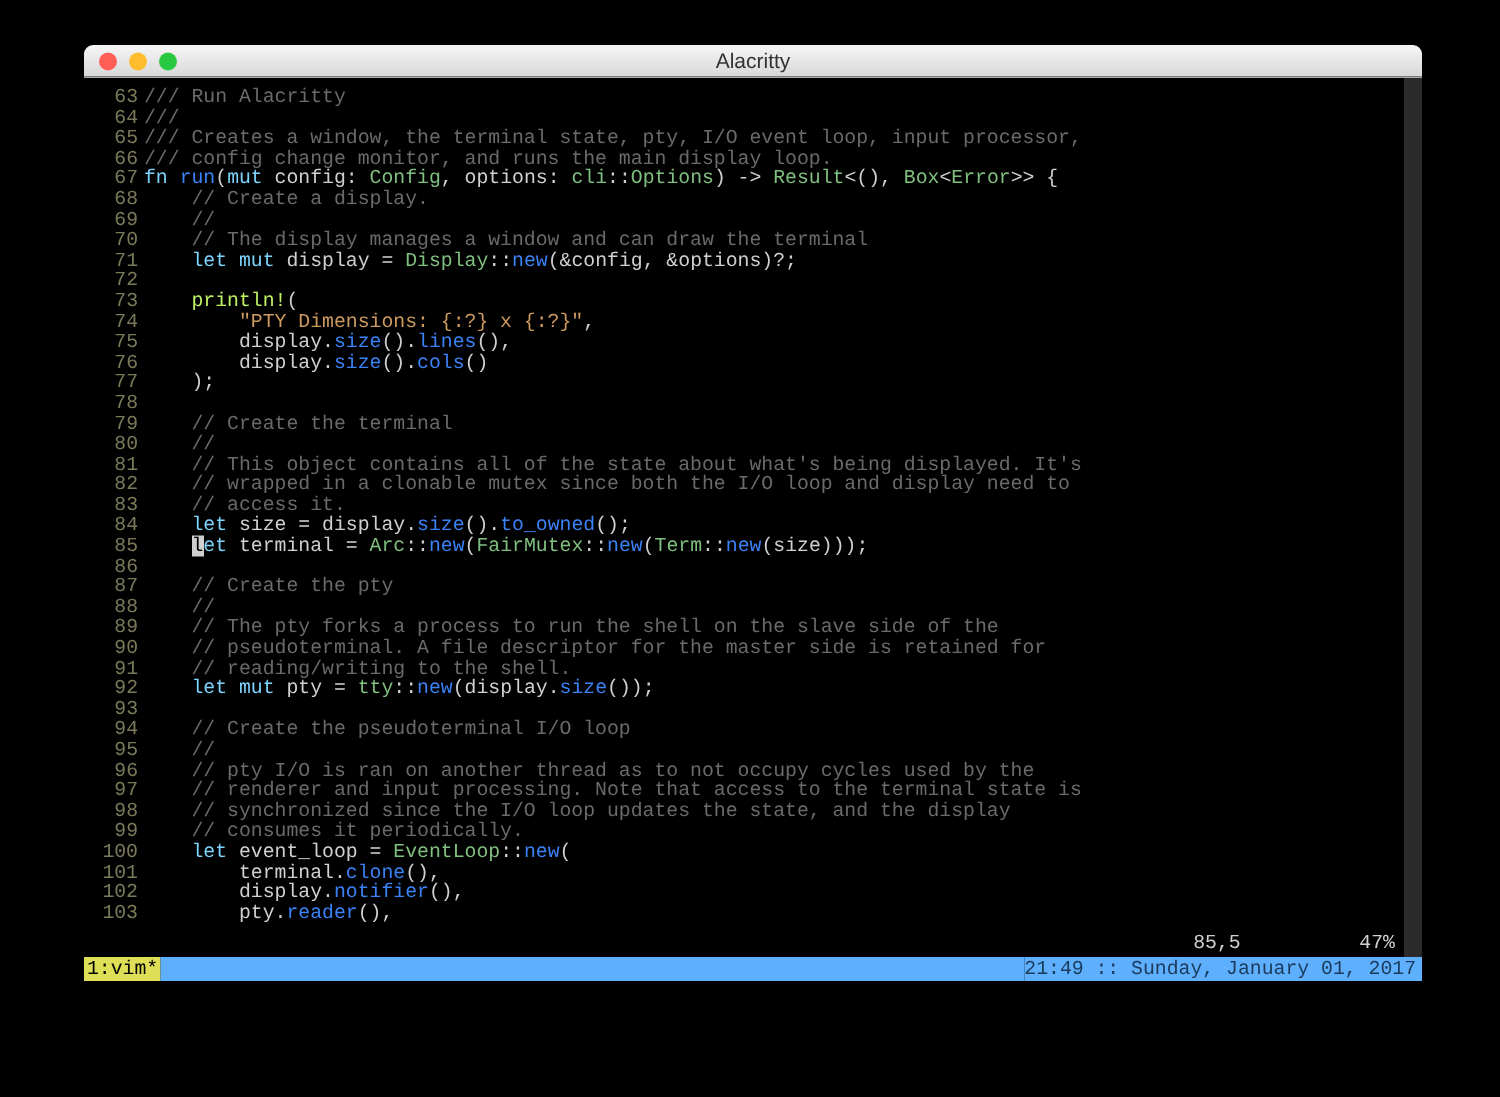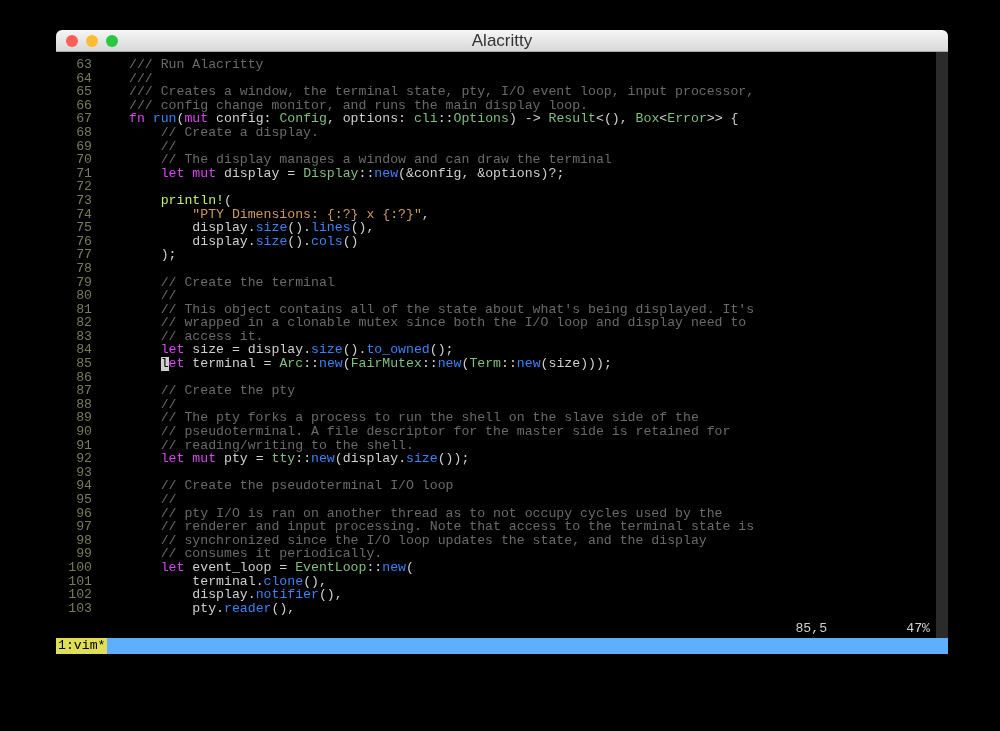--- a/index.html
+++ b/index.html
@@ -37,21 +37,21 @@
     margin-left: 8px;
   }
   .tl-btn.close { background: #ff5f57; margin-left: 10px;}
   .tl-btn.min { background: #febc2e; }
   .tl-btn.max { background: #28c840; }
   .title {
     position: absolute;
     left: 0; right: 0;
     text-align: center;
     font-family: -apple-system, "Helvetica Neue", Arial, sans-serif;
-    font-size: 17px;
+    font-size: 14px;
     color: #333;
     pointer-events: none;
   }
   .term {
     flex: 1;
     background: #000;
     color: #c0c0c0;
     position: relative;
     overflow: hidden;
     padding-top: 6px;
@@ -59,32 +59,32 @@
   .scrollbar {
     position:absolute;
     right:0; top:0;
     width:12px; height:100%;
     background:#2b2b2b;
   }
   .code {
     white-space: pre;
     letter-spacing: 0px;
   }
-  .row { display: flex; gap: 33px; }
+  .row { display: flex; }
   .ln {
     width: 40px;
     text-align: right;
     color: #7a7a5a;
     flex-shrink: 0;
     padding-right: 4px;
   }
   .txt { flex: 1; }
   
   .cmt { color: #6a6a6a; }
-  .kw2 { color: #d946ef; }
+  .kw2 { color: #7dd3fc; }
   .ty  { color: #7fbf7f; }
   .fn  { color: #3b82f6; }
   .id  { color: #d0d0d0; }
   .str { color: #cc9a5e; }
   .op  { color: #d0d0d0; }
   .macro { color: #bef264; }
   .cursor {
     background: #cfcfcf;
     color: #000;
     display:inline-block;
@@ -132,15 +132,16 @@
     <div class="tl-btn max"></div>
     <div class="title">Alacritty</div>
   </div>
   <div class="term">
     <div class="scrollbar"></div>
     <div class="code" id="code"><div class="row"><span class="ln">63</span><span class="txt"><span class="cmt">/// Run Alacritty</span></span></div><div class="row"><span class="ln">64</span><span class="txt"><span class="cmt">///</span></span></div><div class="row"><span class="ln">65</span><span class="txt"><span class="cmt">/// Creates a window, the terminal state, pty, I/O event loop, input processor,</span></span></div><div class="row"><span class="ln">66</span><span class="txt"><span class="cmt">/// config change monitor, and runs the main display loop.</span></span></div><div class="row"><span class="ln">67</span><span class="txt"><span class="kw2">fn </span><span class="fn">run</span><span class="op">(</span><span class="kw2">mut </span><span class="id">config</span><span class="op">: </span><span class="ty">Config</span><span class="op">, </span><span class="id">options</span><span class="op">: </span><span class="ty">cli</span><span class="op">::</span><span class="ty">Options</span><span class="op">) -&gt; </span><span class="ty">Result</span><span class="op">&lt;(), </span><span class="ty">Box</span><span class="op">&lt;</span><span class="ty">Error</span><span class="op">&gt;&gt; {</span></span></div><div class="row"><span class="ln">68</span><span class="txt"><span class="cmt">    // Create a display.</span></span></div><div class="row"><span class="ln">69</span><span class="txt"><span class="cmt">    //</span></span></div><div class="row"><span class="ln">70</span><span class="txt"><span class="cmt">    // The display manages a window and can draw the terminal</span></span></div><div class="row"><span class="ln">71</span><span class="txt"><span class="op">    </span><span class="kw2">let mut </span><span class="id">display</span><span class="op"> = </span><span class="ty">Display</span><span class="op">::</span><span class="fn">new</span><span class="op">(&amp;</span><span class="id">config</span><span class="op">, &amp;</span><span class="id">options</span><span class="op">)?;</span></span></div><div class="row"><span class="ln">72</span><span class="txt"><span class="op"></span></span></div><div class="row"><span class="ln">73</span><span class="txt"><span class="op">    </span><span class="macro">println!</span><span class="op">(</span></span></div><div class="row"><span class="ln">74</span><span class="txt"><span class="op">        </span><span class="str">"PTY Dimensions: {:?} x {:?}"</span><span class="op">,</span></span></div><div class="row"><span class="ln">75</span><span class="txt"><span class="op">        </span><span class="id">display</span><span class="op">.</span><span class="fn">size</span><span class="op">().</span><span class="fn">lines</span><span class="op">(),</span></span></div><div class="row"><span class="ln">76</span><span class="txt"><span class="op">        </span><span class="id">display</span><span class="op">.</span><span class="fn">size</span><span class="op">().</span><span class="fn">cols</span><span class="op">()</span></span></div><div class="row"><span class="ln">77</span><span class="txt"><span class="op">    );</span></span></div><div class="row"><span class="ln">78</span><span class="txt"><span class="op"></span></span></div><div class="row"><span class="ln">79</span><span class="txt"><span class="cmt">    // Create the terminal</span></span></div><div class="row"><span class="ln">80</span><span class="txt"><span class="cmt">    //</span></span></div><div class="row"><span class="ln">81</span><span class="txt"><span class="cmt">    // This object contains all of the state about what's being displayed. It's</span></span></div><div class="row"><span class="ln">82</span><span class="txt"><span class="cmt">    // wrapped in a clonable mutex since both the I/O loop and display need to</span></span></div><div class="row"><span class="ln">83</span><span class="txt"><span class="cmt">    // access it.</span></span></div><div class="row"><span class="ln">84</span><span class="txt"><span class="op">    </span><span class="kw2">let </span><span class="id">size</span><span class="op"> = </span><span class="id">display</span><span class="op">.</span><span class="fn">size</span><span class="op">().</span><span class="fn">to_owned</span><span class="op">();</span></span></div><div class="row"><span class="ln">85</span><span class="txt"><span class="op">    </span><span class="cursor">l</span><span class="kw2">et </span><span class="id">terminal</span><span class="op"> = </span><span class="ty">Arc</span><span class="op">::</span><span class="fn">new</span><span class="op">(</span><span class="ty">FairMutex</span><span class="op">::</span><span class="fn">new</span><span class="op">(</span><span class="ty">Term</span><span class="op">::</span><span class="fn">new</span><span class="op">(</span><span class="id">size</span><span class="op">)));</span></span></div><div class="row"><span class="ln">86</span><span class="txt"><span class="op"></span></span></div><div class="row"><span class="ln">87</span><span class="txt"><span class="cmt">    // Create the pty</span></span></div><div class="row"><span class="ln">88</span><span class="txt"><span class="cmt">    //</span></span></div><div class="row"><span class="ln">89</span><span class="txt"><span class="cmt">    // The pty forks a process to run the shell on the slave side of the</span></span></div><div class="row"><span class="ln">90</span><span class="txt"><span class="cmt">    // pseudoterminal. A file descriptor for the master side is retained for</span></span></div><div class="row"><span class="ln">91</span><span class="txt"><span class="cmt">    // reading/writing to the shell.</span></span></div><div class="row"><span class="ln">92</span><span class="txt"><span class="op">    </span><span class="kw2">let mut </span><span class="id">pty</span><span class="op"> = </span><span class="ty">tty</span><span class="op">::</span><span class="fn">new</span><span class="op">(</span><span class="id">display</span><span class="op">.</span><span class="fn">size</span><span class="op">());</span></span></div><div class="row"><span class="ln">93</span><span class="txt"><span class="op"></span></span></div><div class="row"><span class="ln">94</span><span class="txt"><span class="cmt">    // Create the pseudoterminal I/O loop</span></span></div><div class="row"><span class="ln">95</span><span class="txt"><span class="cmt">    //</span></span></div><div class="row"><span class="ln">96</span><span class="txt"><span class="cmt">    // pty I/O is ran on another thread as to not occupy cycles used by the</span></span></div><div class="row"><span class="ln">97</span><span class="txt"><span class="cmt">    // renderer and input processing. Note that access to the terminal state is</span></span></div><div class="row"><span class="ln">98</span><span class="txt"><span class="cmt">    // synchronized since the I/O loop updates the state, and the display</span></span></div><div class="row"><span class="ln">99</span><span class="txt"><span class="cmt">    // consumes it periodically.</span></span></div><div class="row"><span class="ln">100</span><span class="txt"><span class="op">    </span><span class="kw2">let </span><span class="id">event_loop</span><span class="op"> = </span><span class="ty">EventLoop</span><span class="op">::</span><span class="fn">new</span><span class="op">(</span></span></div><div class="row"><span class="ln">101</span><span class="txt"><span class="op">        </span><span class="id">terminal</span><span class="op">.</span><span class="fn">clone</span><span class="op">(),</span></span></div><div class="row"><span class="ln">102</span><span class="txt"><span class="op">        </span><span class="id">display</span><span class="op">.</span><span class="fn">notifier</span><span class="op">(),</span></span></div><div class="row"><span class="ln">103</span><span class="txt"><span class="op">        </span><span class="id">pty</span><span class="op">.</span><span class="fn">reader</span><span class="op">(),</span></span></div></div>
     <div class="ruler">85,5          47%</div>
     <div class="statusline">
       <div class="status-left">1:vim*</div>
       <div class="status-mid"></div>
+      <div class="status-right">21:49 :: Sunday, January 01, 2017 </div>
     </div>
   </div>
 </div>
 
 </body></html>

